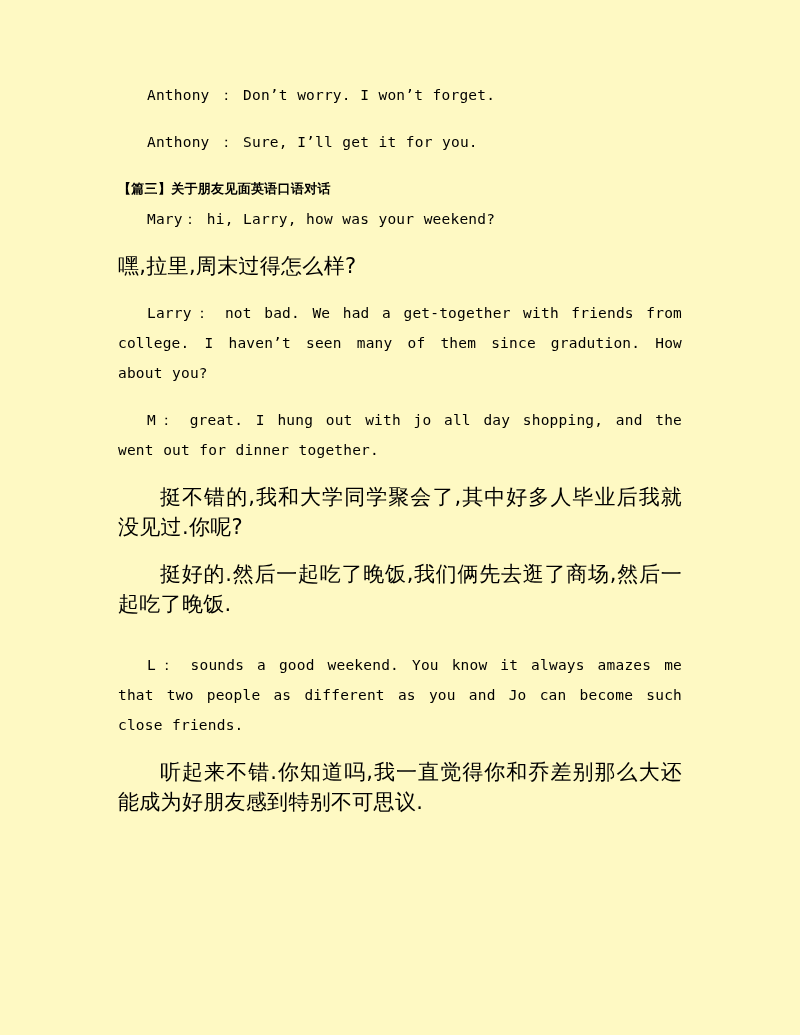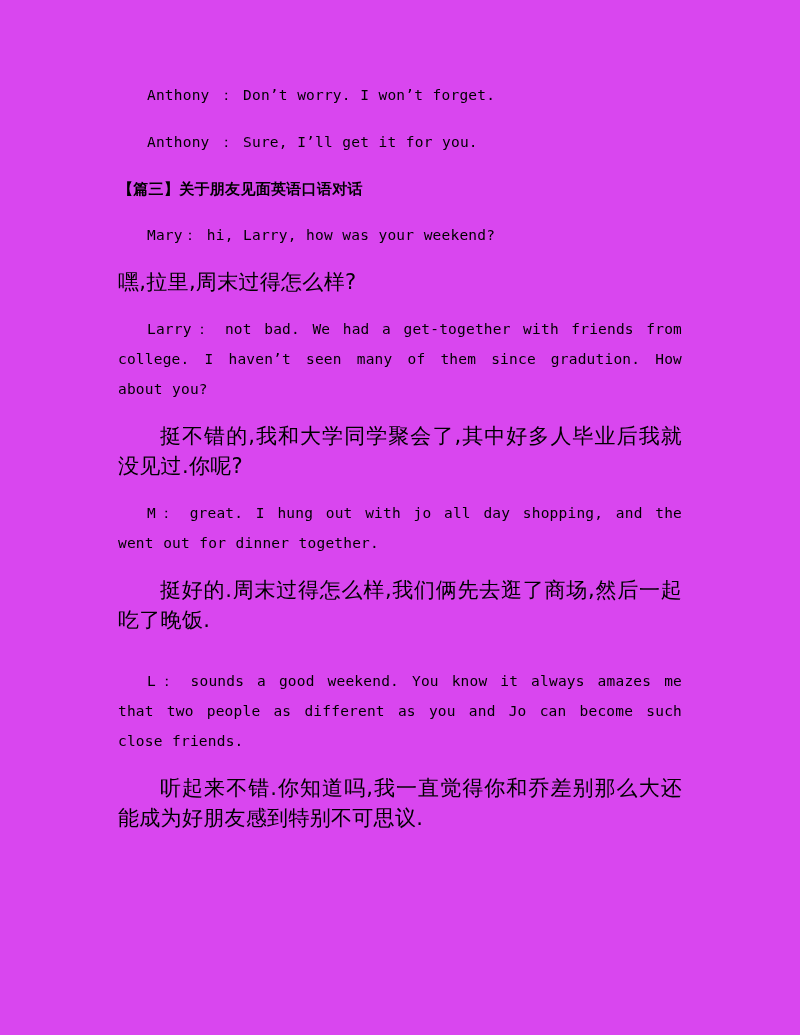--- a/index.html
+++ b/index.html
@@ -11,21 +11,21 @@
     width: 800px;
     height: 1035px;
     overflow: hidden;
     font-family: "Liberation Serif", serif;
     color: #000000;
   }
   .page {
     position: relative;
     width: 800px;
     height: 1035px;
-    background: #d946ef;
+    background: #fef9c3;
     box-sizing: border-box;
     padding: 80px 118px 0 118px;
   }
   .doc-body {
     width: 564px;
   }
   p.para {
     margin: 0 0 17px 0;
     font-size: 16.5px;
     line-height: 30px;
@@ -41,25 +41,25 @@
     line-height: 30px;
   }
   p.cjk {
     font-family: "DejaVu Sans", sans-serif;
     font-size: 21px;
     line-height: 30px;
     letter-spacing: 0.3px;
   }
   p.heading {
     font-family: "DejaVu Sans", sans-serif;
-    font-size: 15px;
+    font-size: 13px;
     font-weight: bold;
     line-height: 30px;
     letter-spacing: 0.3px;
-    margin-bottom: 16px;
+    margin-bottom: 0;
   }
   .indent {
     text-indent: 2em;
   }
   .gap {
     height: 14px;
   }
 </style>
 </head>
 <body>
@@ -73,25 +73,25 @@
     <p class="para mono indent">Anthony ： Sure, I’ll get it for you.</p>
 
     <p class="para heading">【篇三】关于朋友见面英语口语对话</p>
 
     <p class="para mono indent">Mary： hi, Larry, how was your weekend?</p>
 
     <p class="para cjk">嘿,拉里,周末过得怎么样?</p>
 
     <p class="para mono indent">Larry： not bad. We had a get-together with friends from college. I haven’t seen many of them since gradution. How about you?</p>
 
+    <p class="para mono indent">M： great. I hung out with jo all day shopping, and the went out for dinner together.</p>
+
     <p class="para cjk indent">挺不错的,我和大学同学聚会了,其中好多人毕业后我就没见过.你呢?</p>
 
-    <p class="para mono indent">M： great. I hung out with jo all day shopping, and the went out for dinner together.</p>
-
-    <p class="para cjk indent">挺好的.周末过得怎么样,我们俩先去逛了商场,然后一起吃了晚饭.</p>
+    <p class="para cjk indent">挺好的.然后一起吃了晚饭,我们俩先去逛了商场,然后一起吃了晚饭.</p>
 
     <div class="gap"></div>
 
     <p class="para mono indent">L： sounds a good weekend. You know it always amazes me that two people as different as you and Jo can become such close friends.</p>
 
     <p class="para cjk indent">听起来不错.你知道吗,我一直觉得你和乔差别那么大还能成为好朋友感到特别不可思议.</p>
 
 
   </div>
 </div>

